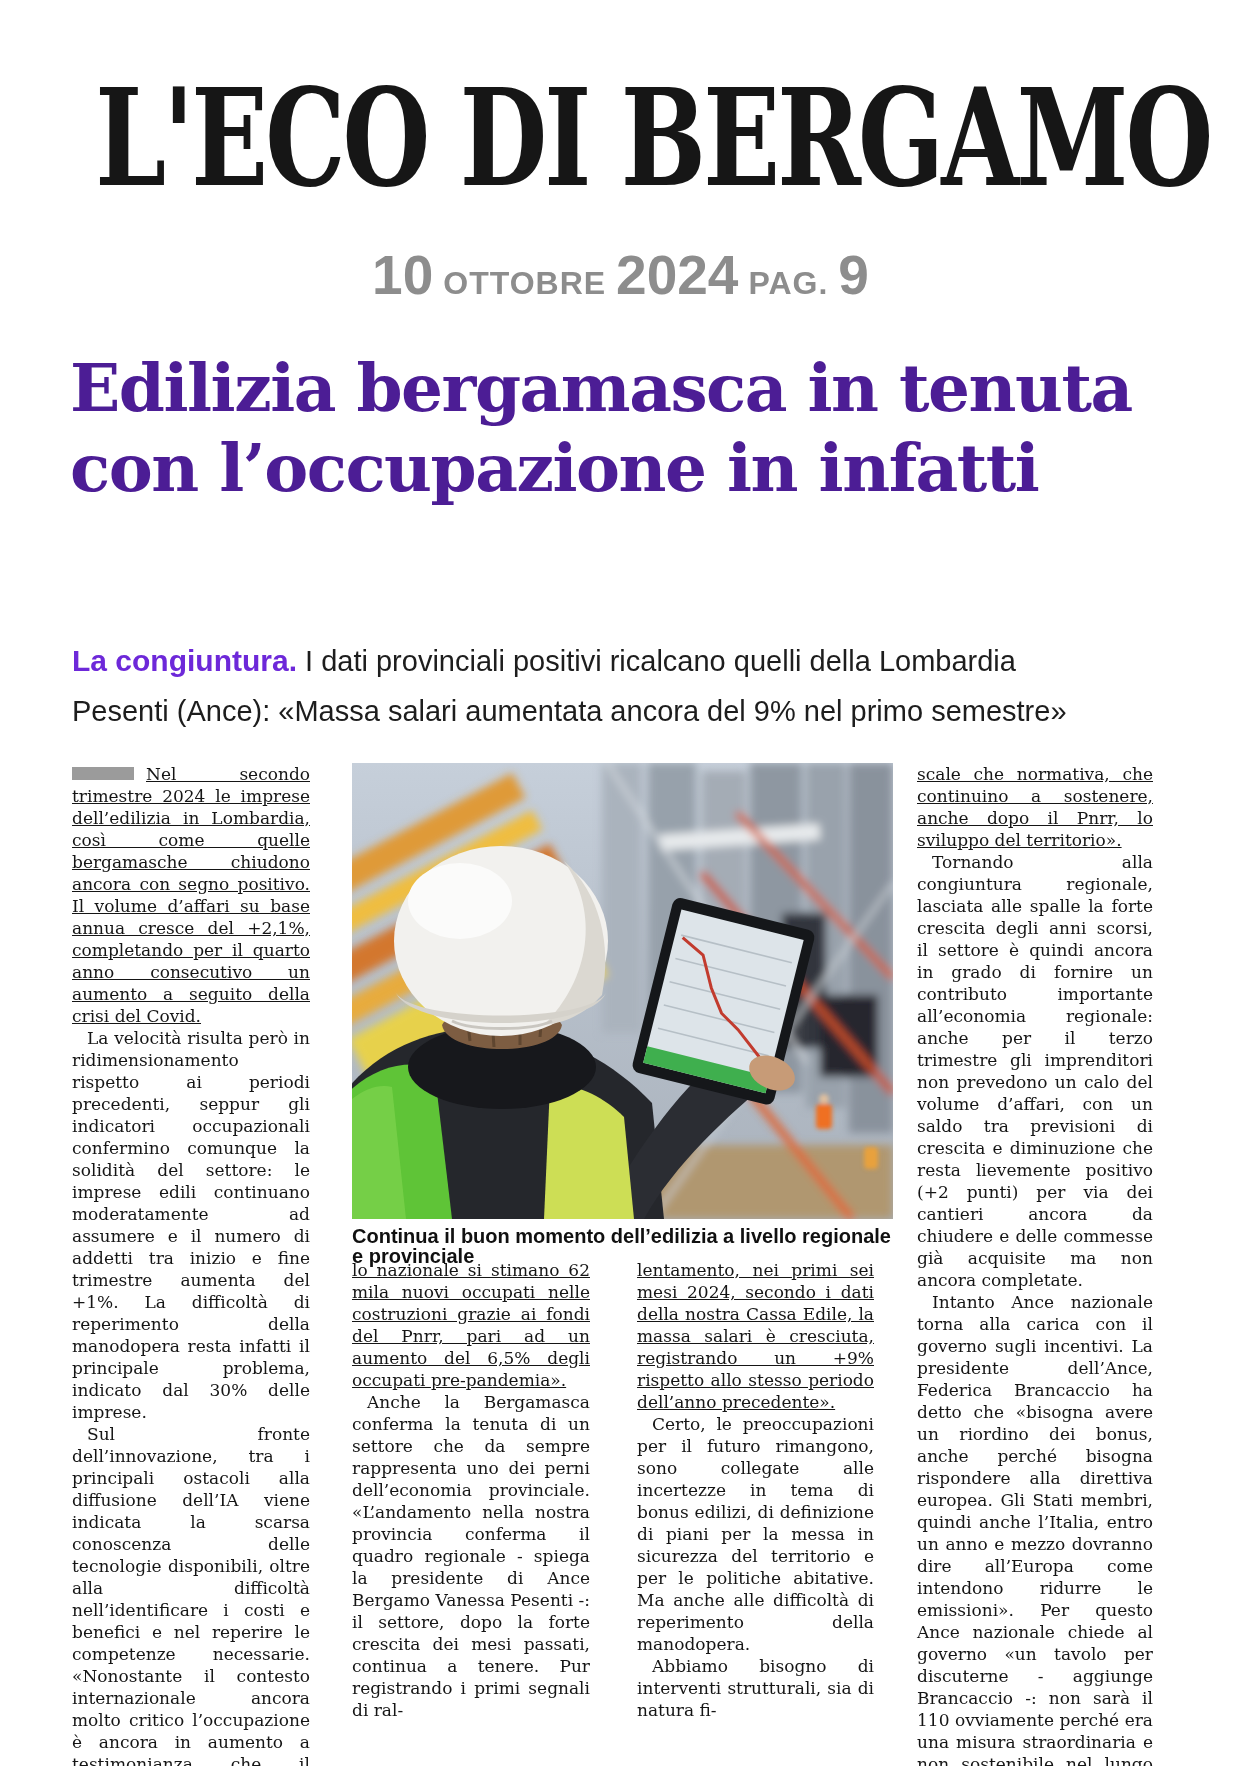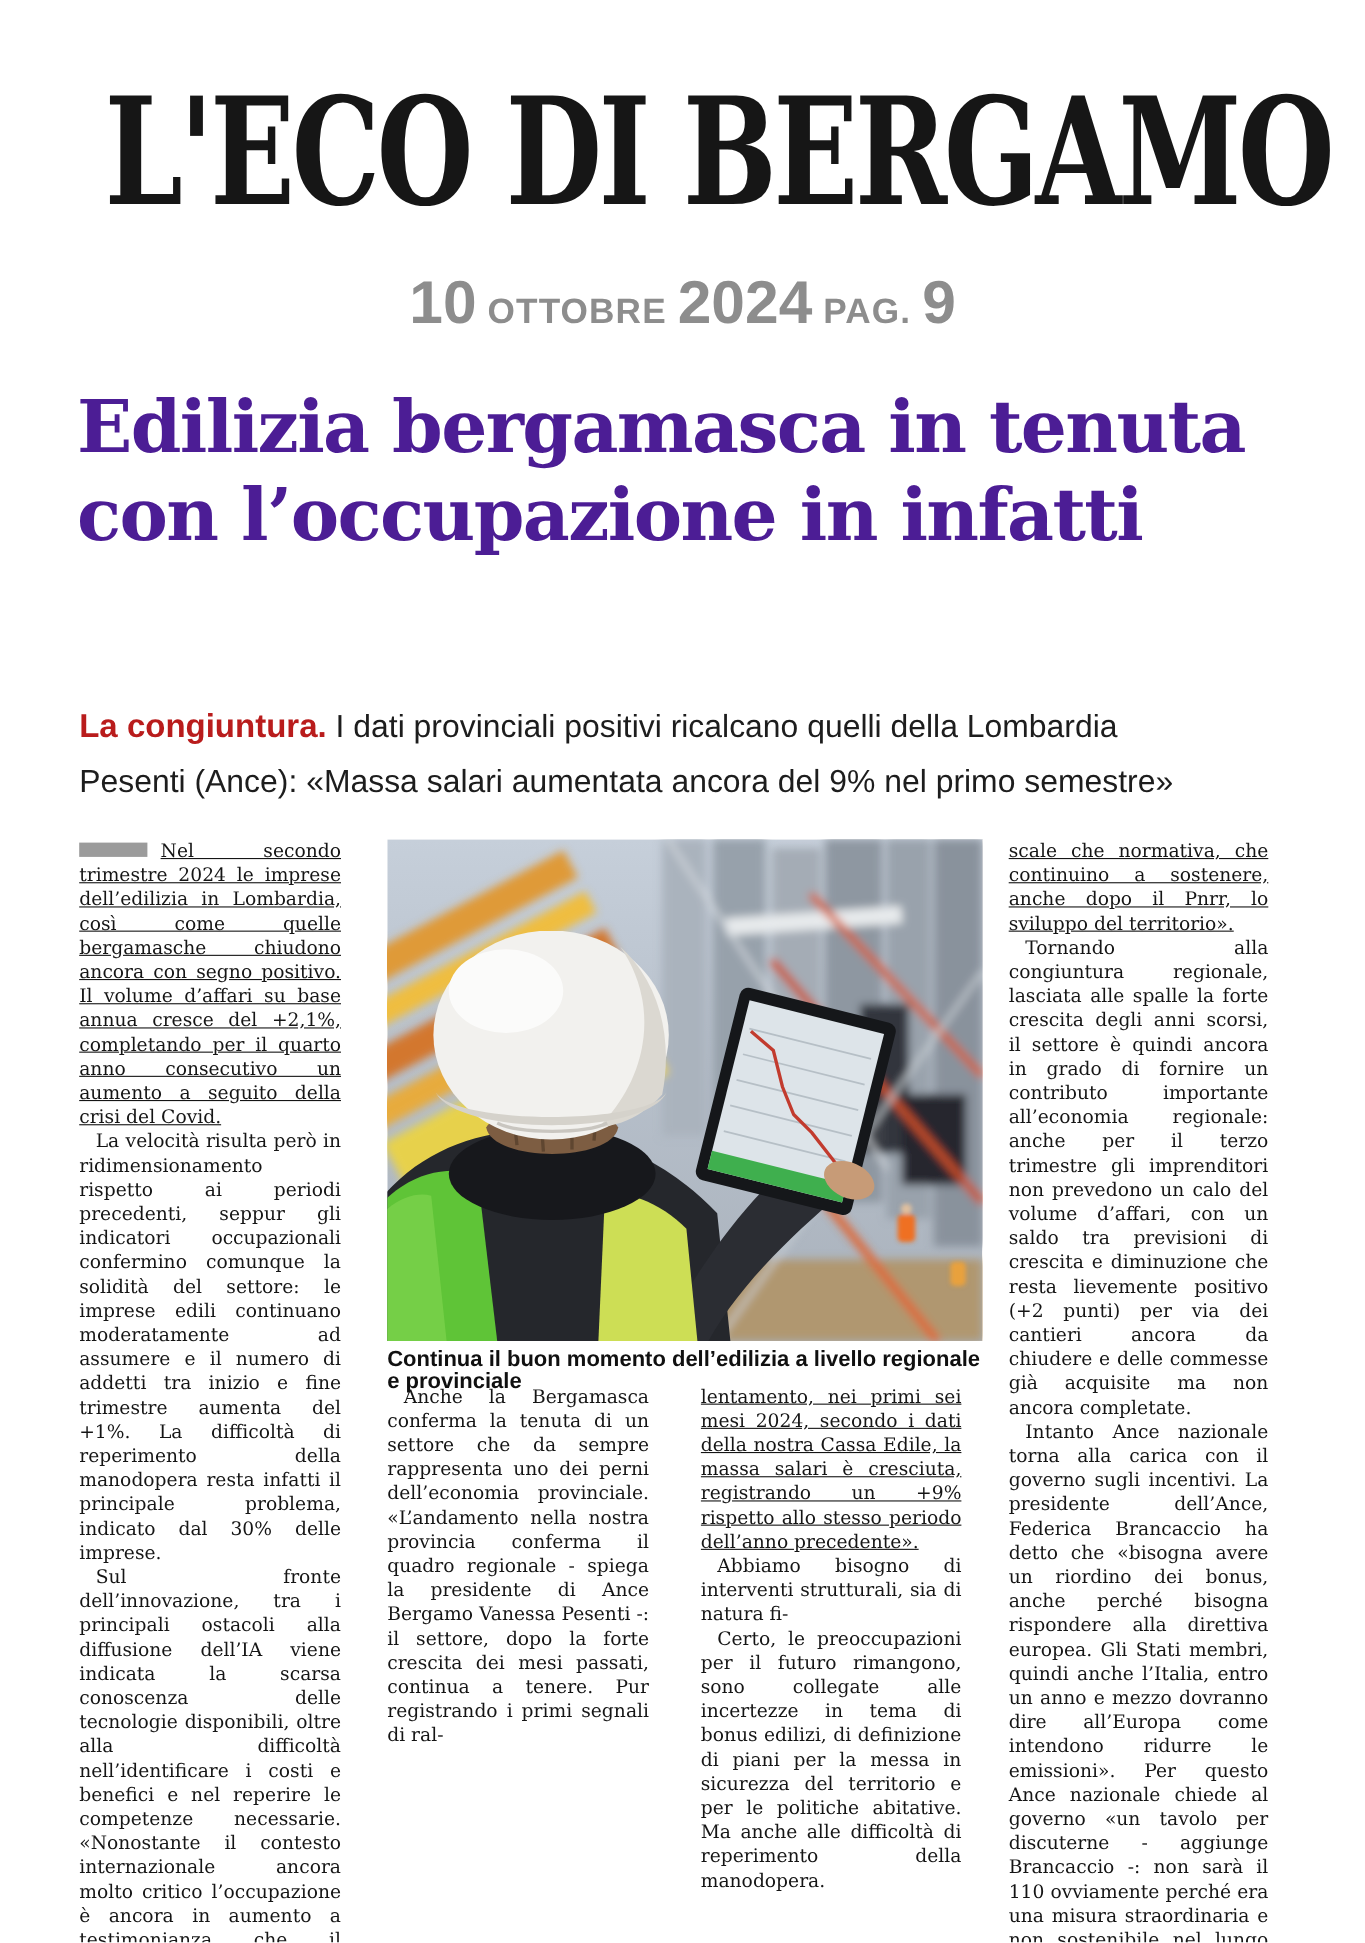--- a/index.html
+++ b/index.html
@@ -59,21 +59,21 @@
   <div class="dateline">
     <span class="dl-big">10</span><span class="dl-sp"></span><span class="dl-small">OTTOBRE</span><span class="dl-sp"></span><span class="dl-big">2024</span><span class="dl-sp"></span><span class="dl-small">PAG.</span><span class="dl-sp"></span><span class="dl-big">9</span>
   </div>
 
   <h2 class="headline" style="margin:0;">
     <span>Edilizia bergamasca in tenuta</span><br>
     <span>con l’occupazione in infatti</span>
   </h2>
 
   <div class="kicker">
-    <span class="kicker-label" style="color:#b91c1c;">La congiuntura.</span>
+    <span class="kicker-label" style="color:#6d28d9;">La congiuntura.</span>
     <span>I dati provinciali positivi ricalcano quelli della Lombardia</span><br>
     <span>Pesenti (Ance): «Massa salari aumentata ancora del 9% nel primo semestre»</span>
   </div>
 
   <figure class="photo" style="margin:0;">
     <svg viewBox="0 0 541 456" width="541" height="456">
       <defs>
         <linearGradient id="bg" x1="0" y1="0" x2="0" y2="1">
           <stop offset="0" stop-color="#c6cfda"></stop>
           <stop offset="0.45" stop-color="#b7c0cb"></stop>
@@ -171,27 +171,28 @@
 
   <div class="caption">Continua il buon momento dell’edilizia a livello regionale e provinciale</div>
 
   <div class="col" id="col1">
     <p class="cont"><span class="para-marker"></span><span>Nel secondo trimestre 2024 le imprese dell’edilizia in Lombardia, così come quelle bergamasche chiudono ancora con segno positivo. Il volume d’affari su base annua cresce del +2,1%, completando per il quarto anno consecutivo un aumento a seguito della crisi del Covid.</span></p>
     <p>La velocità risulta però in ridimensionamento rispetto ai periodi precedenti, seppur gli indicatori occupazionali confermino comunque la solidità del settore: le imprese edili continuano moderatamente ad assumere e il numero di addetti tra inizio e fine trimestre aumenta del +1%. La difficoltà di reperimento della manodopera resta infatti il principale problema, indicato dal 30% delle imprese.</p>
     <p>Sul fronte dell’innovazione, tra i principali ostacoli alla diffusione dell’IA viene indicata la scarsa conoscenza delle tecnologie disponibili, oltre alla difficoltà nell’identificare i costi e benefici e nel reperire le competenze necessarie. «Nonostante il contesto internazionale ancora molto critico l’occupazione è ancora in aumento a testimonianza che il settore ha ancora bisogno di manodopera specializzata - spiega Gian Domenico Auricchio, presidente di Unioncamere Lombardia –. Secondo i dati Bankitalia a livel-</p>
   </div>
 
   <div class="col" id="col2">
+    <p class="cont">lo nazionale si stimano 62 mila nuovi occupati nelle costruzioni grazie ai fondi del Pnrr, pari ad un aumento del 6,5% degli occupati pre-pandemia».</p>
     <p>Anche la Bergamasca conferma la tenuta di un settore che da sempre rappresenta uno dei perni dell’economia provinciale. «L’andamento nella nostra provincia conferma il quadro regionale - spiega la presidente di Ance Bergamo Vanessa Pesenti -: il settore, dopo la forte crescita dei mesi passati, continua a tenere. Pur registrando i primi segnali di ral-</p>
   </div>
 
   <div class="col" id="col3">
     <p class="cont">lentamento, nei primi sei mesi 2024, secondo i dati della nostra Cassa Edile, la massa salari è cresciuta, registrando un +9% rispetto allo stesso periodo dell’anno precedente».</p>
+    <p>Certo, le preoccupazioni per il futuro rimangono, sono collegate alle incertezze in tema di bonus edilizi, di definizione di piani per la messa in sicurezza del territorio e per le politiche abitative. Ma anche alle difficoltà di reperimento della manodopera.</p>
     <p>Abbiamo bisogno di interventi strutturali, sia di natura fi-</p>
-    <p>Certo, le preoccupazioni per il futuro rimangono, sono collegate alle incertezze in tema di bonus edilizi, di definizione di piani per la messa in sicurezza del territorio e per le politiche abitative. Ma anche alle difficoltà di reperimento della manodopera.</p>
   </div>
 
   <div class="col" id="col4">
     <p class="cont">scale che normativa, che continuino a sostenere, anche dopo il Pnrr, lo sviluppo del territorio».</p>
     <p>Tornando alla congiuntura regionale, lasciata alle spalle la forte crescita degli anni scorsi, il settore è quindi ancora in grado di fornire un contributo importante all’economia regionale: anche per il terzo trimestre gli imprenditori non prevedono un calo del volume d’affari, con un saldo tra previsioni di crescita e diminuzione che resta lievemente positivo (+2 punti) per via dei cantieri ancora da chiudere e delle commesse già acquisite ma non ancora completate.</p>
     <p>Intanto Ance nazionale torna alla carica con il governo sugli incentivi. La presidente dell’Ance, Federica Brancaccio ha detto che «bisogna avere un riordino dei bonus, anche perché bisogna rispondere alla direttiva europea. Gli Stati membri, quindi anche l’Italia, entro un anno e mezzo dovranno dire all’Europa come intendono ridurre le emissioni». Per questo Ance nazionale chiede al governo «un tavolo per discuterne - aggiunge Brancaccio -: non sarà il 110 ovviamente perché era una misura straordinaria e non sostenibile nel lungo periodo, ma qualcosa ci deve essere».</p>
 
   </div>
 
 </div>

